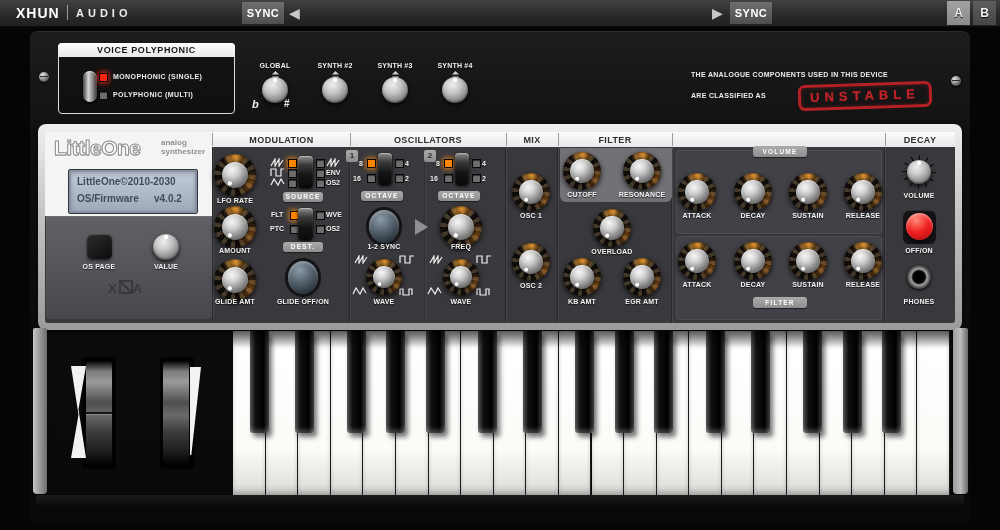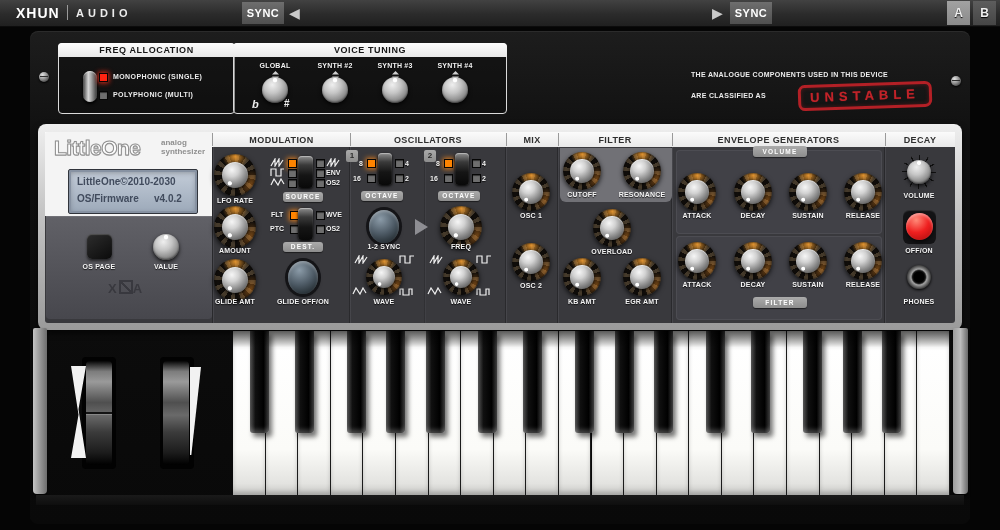--- a/index.html
+++ b/index.html
@@ -160,31 +160,28 @@
     <div class="abs tbtn" style="left:730px;width:42px;">SYNC</div>
     <div class="abs slot" style="left:947px;background:linear-gradient(180deg,#a2a2a2,#8a8a8a);">A</div>
     <div class="abs slot" style="left:973px;background:linear-gradient(180deg,#5d5d5d,#464646);">B</div>
   </div>
 
   <div id="case" class="abs"></div>
   <div class="abs screw" style="left:39px;top:72px;"></div>
   <div class="abs screw" style="left:951px;top:76px;"></div>
 
   <div class="abs rackbox" style="left:58px;top:43px;width:175px;height:69px;">
-    <div class="rackhead">FREQ ALLOCATION</div>
+    <div class="rackhead">VOICE POLYPHONIC</div>
   </div>
   <div class="abs toggle" style="left:83px;top:71px;"></div>
   <div class="abs led redon" style="left:99px;top:73px;"></div>
   <div class="abs racklbl" style="left:113px;top:73px;">MONOPHONIC (SINGLE)</div>
   <div class="abs led" style="left:99px;top:91px;"></div>
   <div class="abs racklbl" style="left:113px;top:91px;">POLYPHONIC (MULTI)</div>
 
-  <div class="abs rackbox" style="left:233px;top:43px;width:272px;height:69px;">
-    <div class="rackhead">VOICE TUNING</div>
-  </div>
   <div class="abs lbl" style="left:240px;top:62px;width:70px;">GLOBAL</div>
   <div class="abs lbl" style="left:300px;top:62px;width:70px;">SYNTH #2</div>
   <div class="abs lbl" style="left:360px;top:62px;width:70px;">SYNTH #3</div>
   <div class="abs lbl" style="left:420px;top:62px;width:70px;">SYNTH #4</div>
   <svg class="abs" style="left:272px;top:71px;" width="7" height="9">
       <polygon points="3.5,0 7,3.5 0,3.5" fill="#cfcfcf"></polygon>
       <polygon points="3.5,9 7,5.5 0,5.5" fill="#cfcfcf"></polygon>
     </svg>
   <svg class="abs" style="left:332px;top:71px;" width="7" height="9">
       <polygon points="3.5,0 7,3.5 0,3.5" fill="#cfcfcf"></polygon>
@@ -211,21 +208,20 @@
 
   <div id="frame" class="abs"></div>
   <div id="inner" class="abs"></div>
   <div id="hstrip" class="abs"></div>
   <div id="infowhite" class="abs"></div>
 
   <div class="sect" style="left:213px;width:137px;">MODULATION</div>
   <div class="sect" style="left:350px;width:156px;">OSCILLATORS</div>
   <div class="sect" style="left:506px;width:52px;">MIX</div>
   <div class="sect" style="left:558px;width:114px;">FILTER</div>
-  <div class="sect" style="left:672px;width:213px;">ENVELOPE GENERATORS</div>
   <div class="sect" style="left:885px;width:70px;">DECAY</div>
   <div class="hdiv" style="left:212px;"></div>
   <div class="hdiv" style="left:350px;"></div>
   <div class="hdiv" style="left:506px;"></div>
   <div class="hdiv" style="left:558px;"></div>
   <div class="hdiv" style="left:672px;"></div>
   <div class="hdiv" style="left:885px;"></div>
   <div class="vdiv" style="left:212px;"></div>
   <div class="vdiv" style="left:349px;"></div>
   <div class="vdiv" style="left:505px;"></div>

